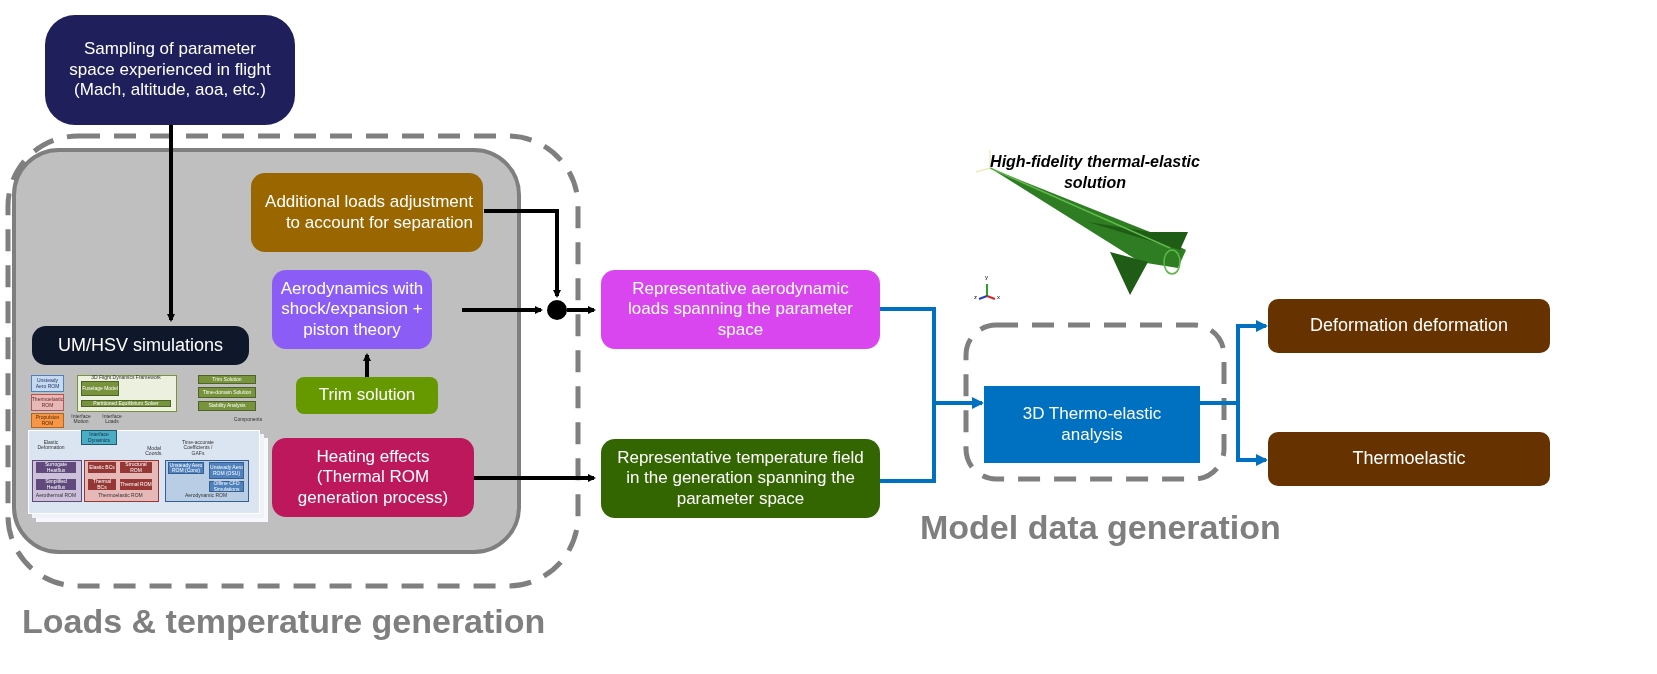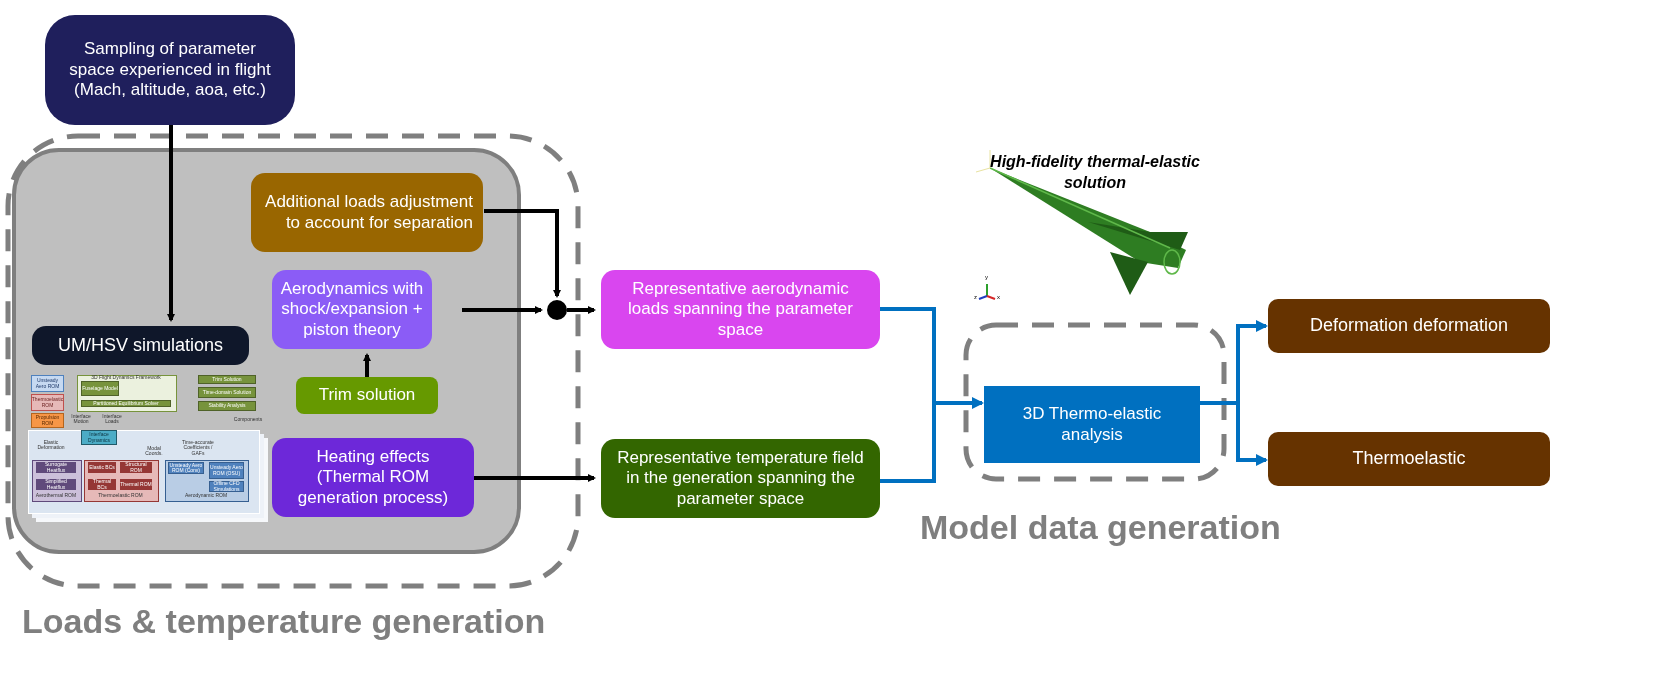--- a/index.html
+++ b/index.html
@@ -76,21 +76,21 @@
 <div class="box rounded t18" style="left:45px;top:15px;width:250px;height:110px;background:#1f1f5c;padding:0 14px;border-radius:30px;">Sampling of parameter space experienced in flight (Mach, altitude, aoa, etc.)</div>
 
 <div class="box rounded t18" style="left:32px;top:326px;width:217px;height:39px;background:#0f172a;font-size:18px;">UM/HSV simulations</div>
 
 <div class="box rounded t18" style="left:251px;top:173px;width:232px;height:79px;background:#996600;padding:0 10px;text-align:right;">Additional loads adjustment to account for separation</div>
 
 <div class="box rounded t18" style="left:272px;top:270px;width:160px;height:79px;background:#8b5cf6;padding:0 8px;">Aerodynamics with shock/expansion + piston theory</div>
 
 <div class="box" style="left:296px;top:377px;width:142px;height:37px;background:#669900;border-radius:8px;font-size:17px;">Trim solution</div>
 
-<div class="box rounded t18" style="left:272px;top:438px;width:202px;height:79px;background:#6d28d9;padding:0 10px;">Heating effects (Thermal ROM generation process)</div>
+<div class="box rounded t18" style="left:272px;top:438px;width:202px;height:79px;background:#be185d;padding:0 10px;">Heating effects (Thermal ROM generation process)</div>
 
 <div class="box rounded t18" style="left:601px;top:270px;width:279px;height:79px;background:#d946ef;padding:4px 12px;">Representative aerodynamic loads spanning the parameter space</div>
 
 <div class="box rounded t18" style="left:601px;top:439px;width:279px;height:79px;background:#336600;padding:0 12px;">Representative temperature field in the generation spanning the parameter space</div>
 
 <div class="box t18" style="left:984px;top:364px;width:216px;height:77px;background:#0070c0;padding:0 16px;margin-top:22px;">3D Thermo-elastic analysis</div>
 
 <div class="box" style="left:1268px;top:299px;width:282px;height:54px;background:#663300;border-radius:10px;font-size:18px;">Deformation deformation</div>
 
 <div class="box" style="left:1268px;top:432px;width:282px;height:54px;background:#663300;border-radius:10px;font-size:18px;">Thermoelastic</div>

